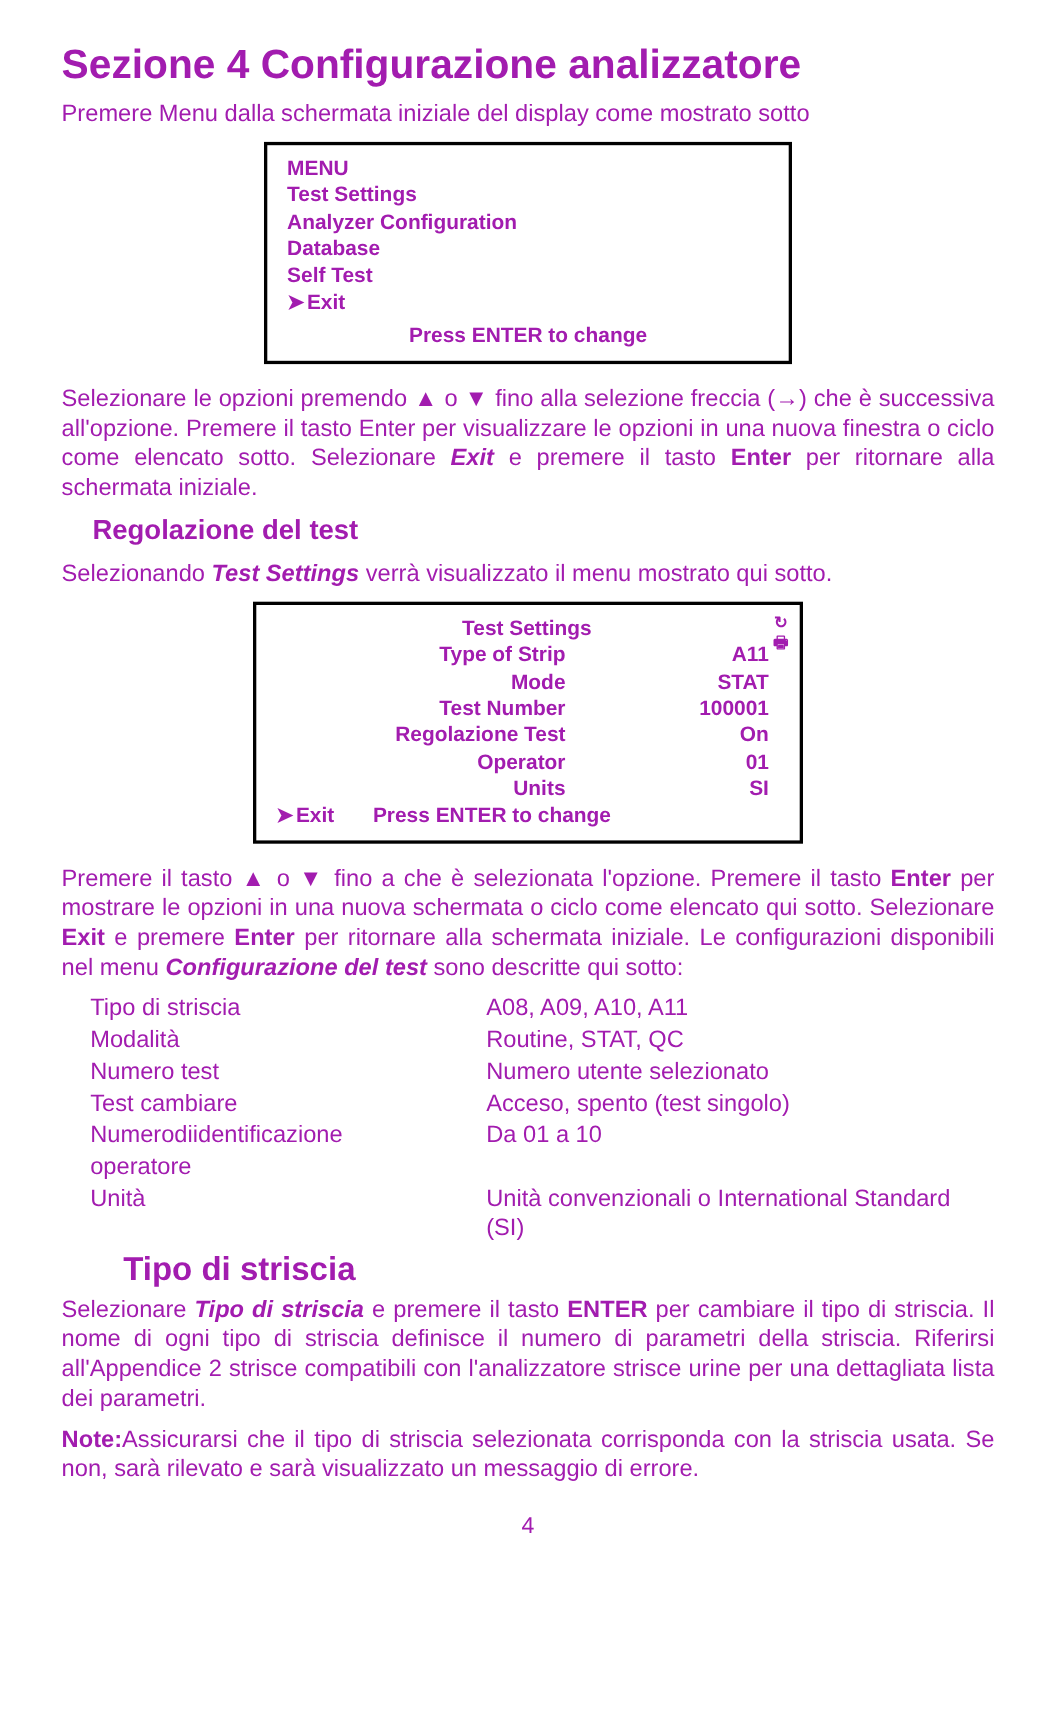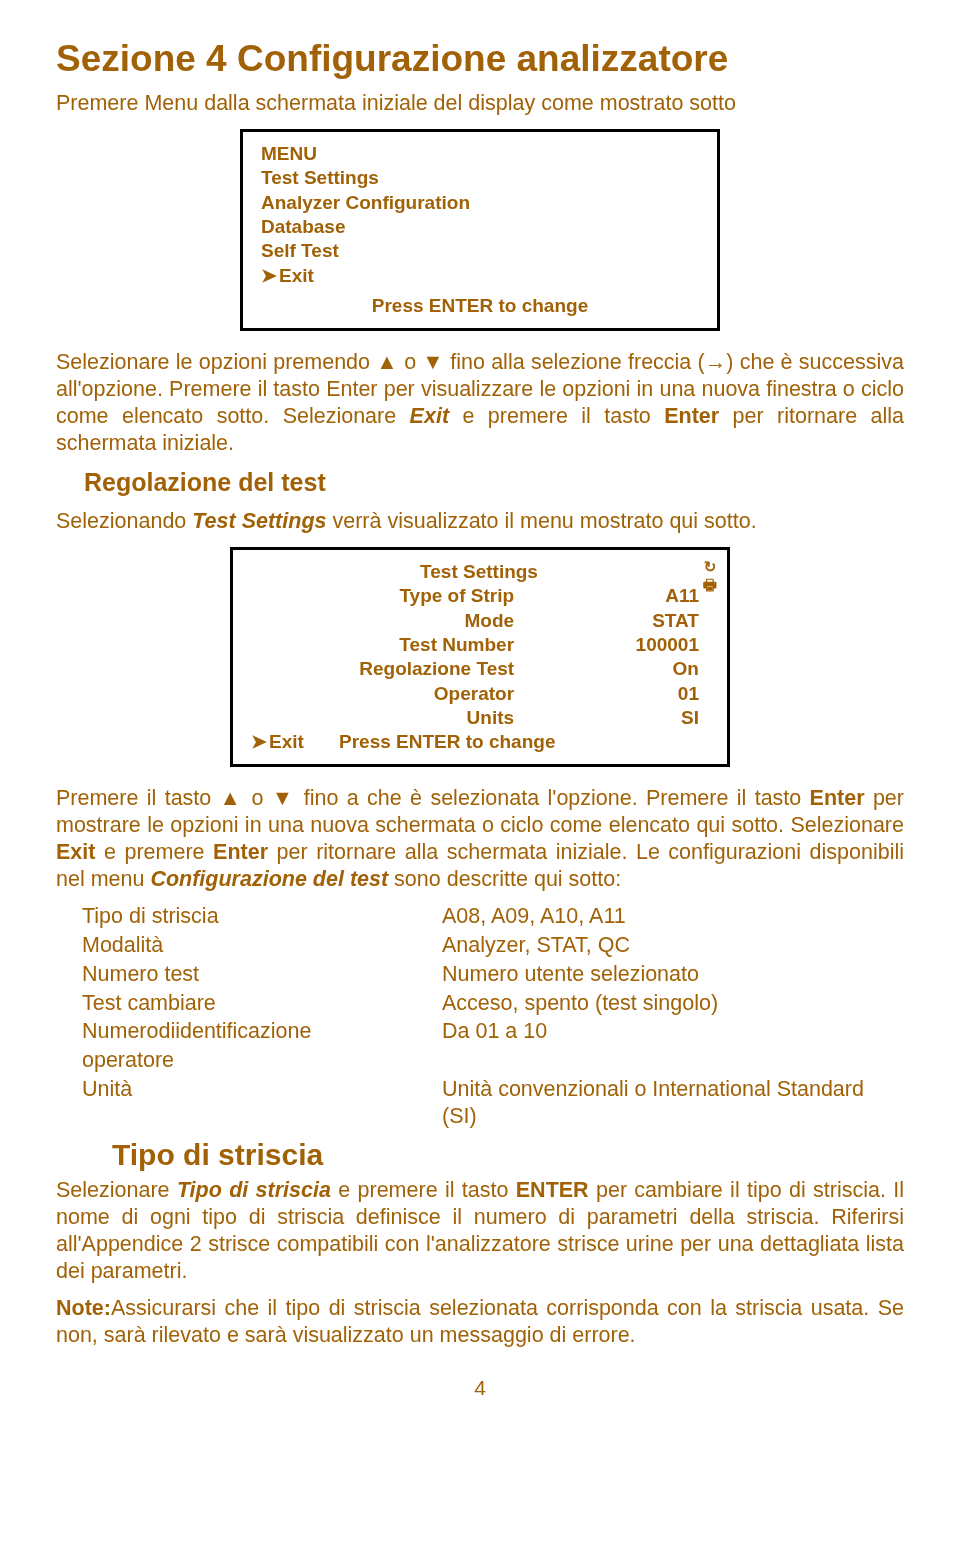--- a/index.html
+++ b/index.html
@@ -2,21 +2,21 @@
 <html><head>
 <meta charset="utf-8">
 <style>
   html,body{margin:0;padding:0;background:#fff;}
   .page{
     width:960px;
     min-height:1557px;
     box-sizing:border-box;
     padding:36px 56px 40px 56px;
     font-family:Arial,Helvetica,sans-serif;
-    color:#a16207;
+    color:#a21caf;
     font-size:21.5px;
     line-height:1.25;
   }
   .section-title{
     font-size:37px;
     font-weight:bold;
     margin:0 0 8px 0;
   }
   .para{margin:0 0 10px 0;text-align:justify;}
   .lcd-box{
@@ -136,21 +136,21 @@
     <span>Premere il tasto ▲ o ▼ fino a che è selezionata l'opzione. Premere il tasto </span><b>Enter</b><span> per mostrare le opzioni in una nuova schermata o ciclo come elencato qui sotto. Selezionare </span><b>Exit</b><span> e premere </span><b>Enter</b><span> per ritornare alla schermata iniziale. Le configurazioni disponibili nel menu </span><b><i>Configurazione del test</i></b><span> sono descritte qui sotto:</span>
   </p>
 
   <div class="cfg-table">
     <div class="cfg-row">
         <span class="cfg-key">Tipo di striscia</span>
         <span class="cfg-val">A08, A09, A10, A11</span>
       </div>
     <div class="cfg-row">
         <span class="cfg-key">Modalità</span>
-        <span class="cfg-val">Analyzer, STAT, QC</span>
+        <span class="cfg-val">Routine, STAT, QC</span>
       </div>
     <div class="cfg-row">
         <span class="cfg-key">Numero test</span>
         <span class="cfg-val">Numero utente selezionato</span>
       </div>
     <div class="cfg-row">
         <span class="cfg-key">Test cambiare</span>
         <span class="cfg-val">Acceso, spento (test singolo)</span>
       </div>
     <div class="cfg-row">

